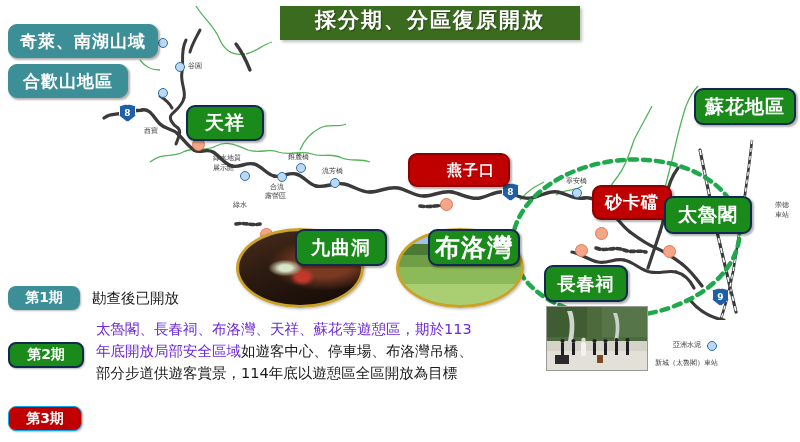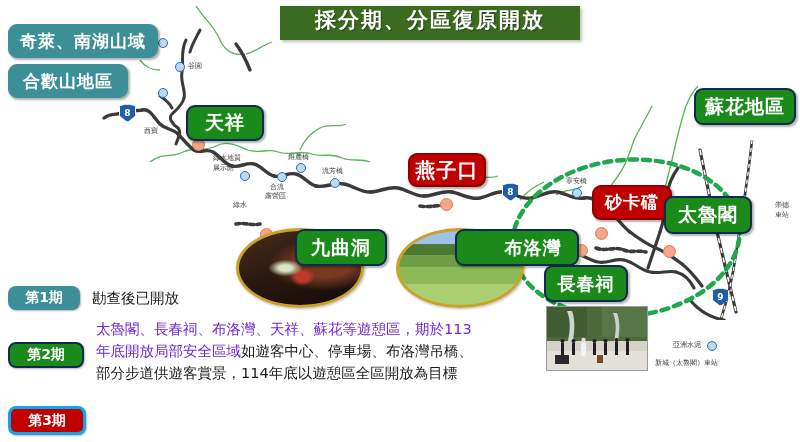--- a/index.html
+++ b/index.html
@@ -95,21 +95,21 @@
   .legend-row{position:absolute;display:flex;align-items:flex-start;}
   .phase-badge{
     width:72px;height:24px;border-radius:8px;
     display:flex;align-items:center;justify-content:center;
     color:#fff;font-size:14px;font-weight:bold;
     box-shadow:1px 1px 2px rgba(0,0,0,0.28);
     flex:0 0 auto;
   }
   .phase-badge.teal{background:#3C8F97;}
   .phase-badge.green{background:#1A8A1B;border:2px solid #10294E;height:22px;}
-  .phase-badge.red{background:#C00000;border:3px solid #0ea5e9;height:23px;}
+  .phase-badge.red{background:#C00000;border:1px solid #0ea5e9;height:23px;}
   .legend-text{font-size:14.5px;line-height:22px;color:#1a1a1a;}
   .legend-text .rd{color:#6d28d9;}
   .legend-text .rd2{color:#C00000;}
 </style>
 </head>
 <body>
 
 <div id="root">
 
   <div class="map-canvas">
@@ -285,29 +285,29 @@
     </div>
 
     <div class="place teal" style="left:8px;top:24px;width:148px;height:32px;font-size:17px;">
       <span>奇萊、南湖山域</span>
     </div>
 
     <div class="place green" style="left:186px;top:105px;width:74px;height:32px;font-size:19px;">
       <span>天祥</span>
     </div>
 
-    <div class="place red" style="left:408px;top:153px;width:74px;height:30px;font-size:20px;">
+    <div class="place red" style="left:408px;top:153px;width:74px;height:30px;font-size:15px;padding-left:24px;">
       <span>燕子口</span>
     </div>
 
     <div class="place green" style="left:295px;top:229px;width:88px;height:33px;font-size:19px;">
       <span>九曲洞</span>
     </div>
 
-    <div class="place green" style="left:455px;top:229px;width:88px;height:33px;font-size:18px;padding-left:32px;">
+    <div class="place green" style="left:428px;top:229px;width:88px;height:33px;font-size:25px;">
       <span>布洛灣</span>
     </div>
 
     <div class="place green" style="left:694px;top:88px;width:98px;height:33px;font-size:19px;">
       <span>蘇花地區</span>
     </div>
 
     <div class="place red" style="left:592px;top:185px;width:76px;height:31px;font-size:17px;">
       <span>砂卡礑</span>
     </div>

